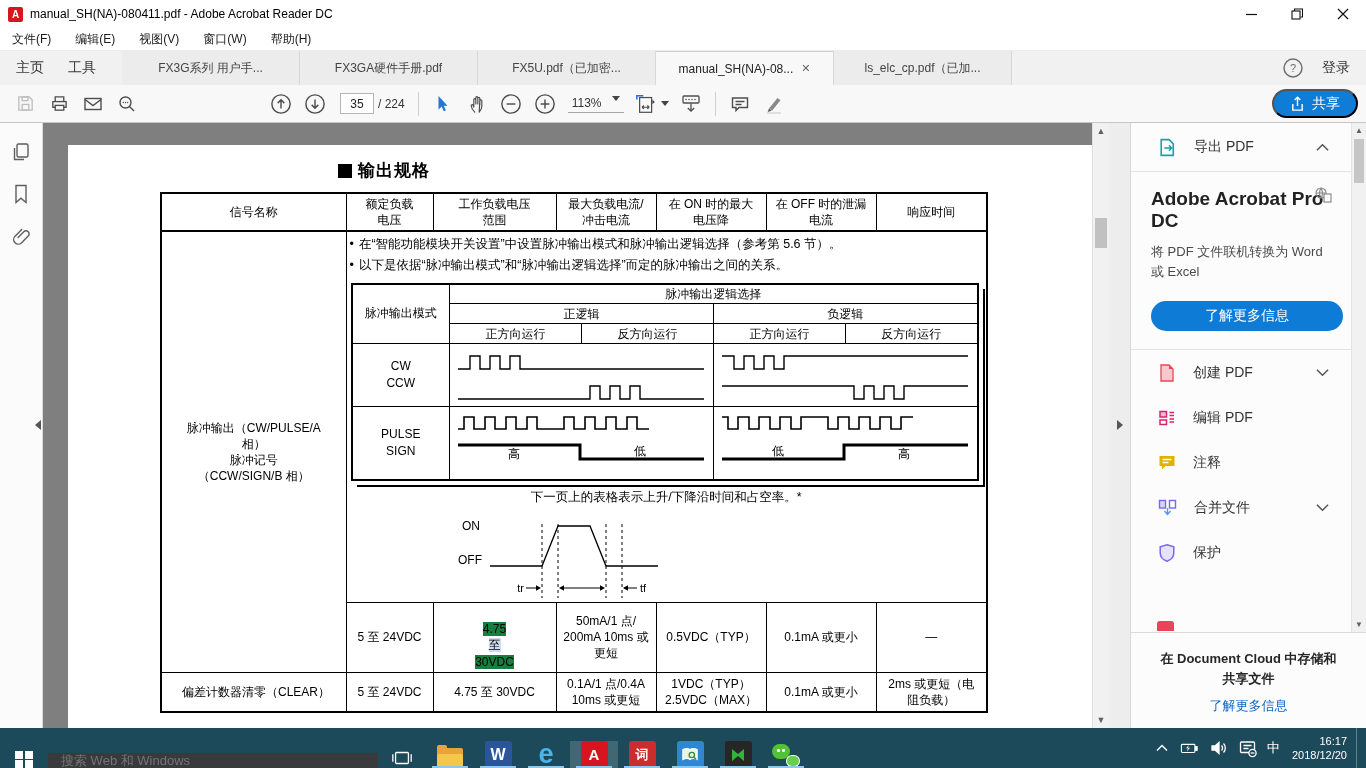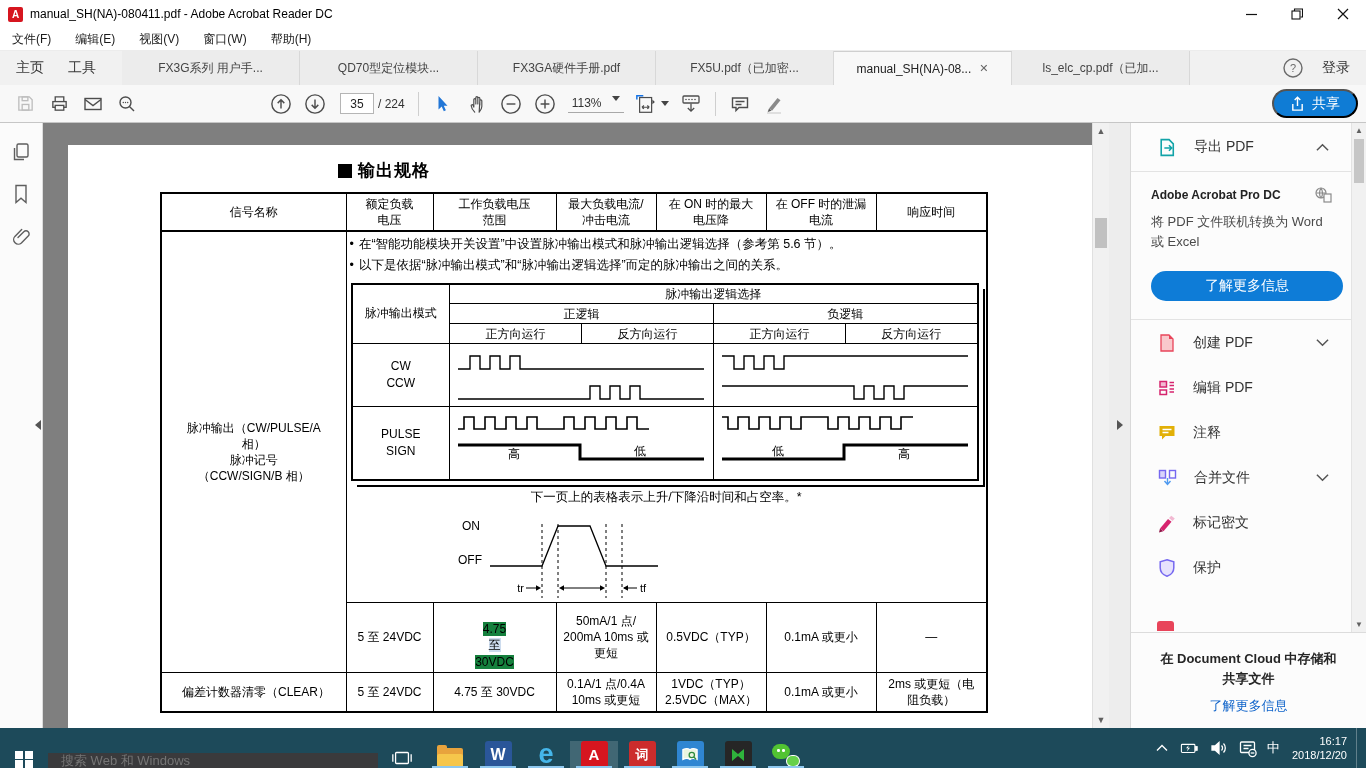--- a/index.html
+++ b/index.html
@@ -88,21 +88,21 @@
   .sb-scroll{position:absolute;right:0;top:0;height:509px;width:15px;background:#f1f1f1;border-left:1px solid #e3e3e3}
   .sb-scroll .arr{height:15px;display:flex;align-items:center;justify-content:center;color:#606060;font-size:8px}
   .sb-scroll .arr.bot{position:absolute;bottom:0;left:0;right:0}
   .sb-scroll .thumb{position:absolute;top:16px;left:2px;right:2px;height:44px;background:#c6c6c6}
   .sb-inner{position:absolute;left:0;right:15px;top:0;height:509px;overflow:hidden}
   .sb-item{display:flex;align-items:center;height:45px;padding:0 22px 0 26px;gap:16px}
   .sb-item .lbl{flex:0 1 auto}
   .chev{margin-left:auto;color:#555}
   .sb-div{height:1px;background:#e3e3e3;margin:0}
   .promo{padding:16px 20px 0 20px;position:relative}
-  .promo .ptitle{font-weight:bold;font-size:12px;color:#222}
+  .promo .ptitle{font-weight:bold;font-size:19px;color:#222}
   .promo .pminiicon{position:absolute;right:18px;top:14px}
   .promo .pdesc{font-size:13px;color:#4a4a4a;line-height:1.5;margin-top:10px;width:180px}
   .promo .pbtn{display:block;width:192px;margin:20px auto 18px auto;background:#0e7cd7;color:#fff;
     border:none;border-radius:16px;height:30px;font-size:14px;font-family:inherit}
   .sb-footer{position:absolute;left:0;right:0;bottom:0;height:96px;border-top:1px solid #dcdcdc;text-align:center;padding-top:16px;background:#fcfcfc}
   .sb-footer .ftext{font-weight:bold;font-size:13px;color:#262626;line-height:1.5;padding:0 26px}
   .sb-footer .flink{display:inline-block;margin-top:9px;color:#0d62c9;font-size:13px}
   .redsliver{position:absolute;left:26px;top:498px;width:17px;height:10px;background:#e8445a;border-radius:3px 3px 0 0}
   
   .taskbar{position:absolute;left:0;right:0;bottom:0;height:40px;background:#1d4a5a;display:flex;align-items:flex-end}
@@ -163,23 +163,20 @@
   <span class="mitem">视图(V)</span>
   <span class="mitem">窗口(W)</span>
   <span class="mitem">帮助(H)</span>
 </div>
 
 <div class="tabbar">
   <div class="tabhome" style="margin-left:4px">主页</div>
   <div class="tabhome" style="margin-right:14px">工具</div>
   <div class="doctab">
       <span>FX3G系列 用户手...</span>
-    </div>
-  <div class="doctab">
-      <span>QD70型定位模块...</span>
     </div>
   <div class="doctab">
       <span>FX3GA硬件手册.pdf</span>
     </div>
   <div class="doctab">
       <span>FX5U.pdf（已加密...</span>
     </div>
   <div class="doctab active">
     <span>manual_SH(NA)-08...</span>
     <span class="closex">✕</span>
@@ -571,28 +568,20 @@
           <path d="M10.5 10v5.5m-3-2.5l3 3.5 3-3.5" stroke="#4f9af0"></path>
           </svg>
         <span class="lbl">合并文件</span>
         <span class="chev">
           <svg width="13" height="9" viewBox="0 0 14 9" fill="none" stroke="#555" stroke-width="1.6">
               <path d="M1 1.5l6 6 6-6"></path>
             </svg>
           </span>
       </div>
       <div class="sb-item">
-        <svg width="20" height="20" viewBox="0 0 20 20">
-          <path d="M3 15.5l8-9.5 3.5 2.8-8 9.5z" fill="#d6246e"></path>
-          <path d="M12 5l2.3-2.3 3.5 2.8L15.5 8z" fill="#f2b9d2"></path>
-          <path d="M3 15.5l-1 4 4.2-1.2z" fill="#8f1748"></path>
-          </svg>
-        <span class="lbl">标记密文</span>
-      </div>
-      <div class="sb-item">
         <svg width="20" height="20" viewBox="0 0 20 20" fill="none" stroke="#7668f0" stroke-width="1.5">
           <path d="M10 1.8l6.8 2v6c0 4.8-3.4 7.3-6.8 8.4-3.4-1.1-6.8-3.6-6.8-8.4v-6z" fill="#e6e2fd"></path>
           </svg>
         <span class="lbl">保护</span>
       </div>
       <div class="redsliver"></div>
     </div>
 
     <div class="sb-scroll">
       <div class="arr">▲</div>

